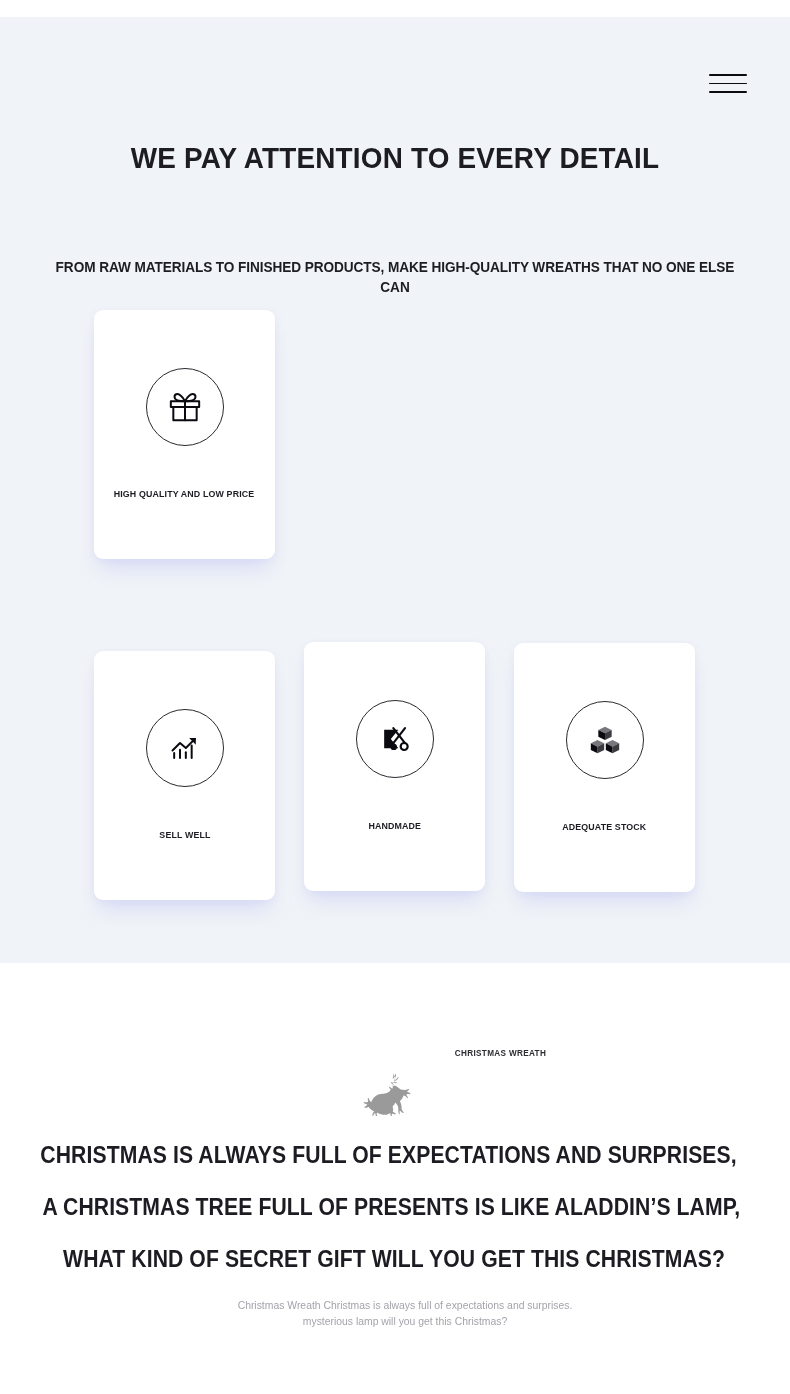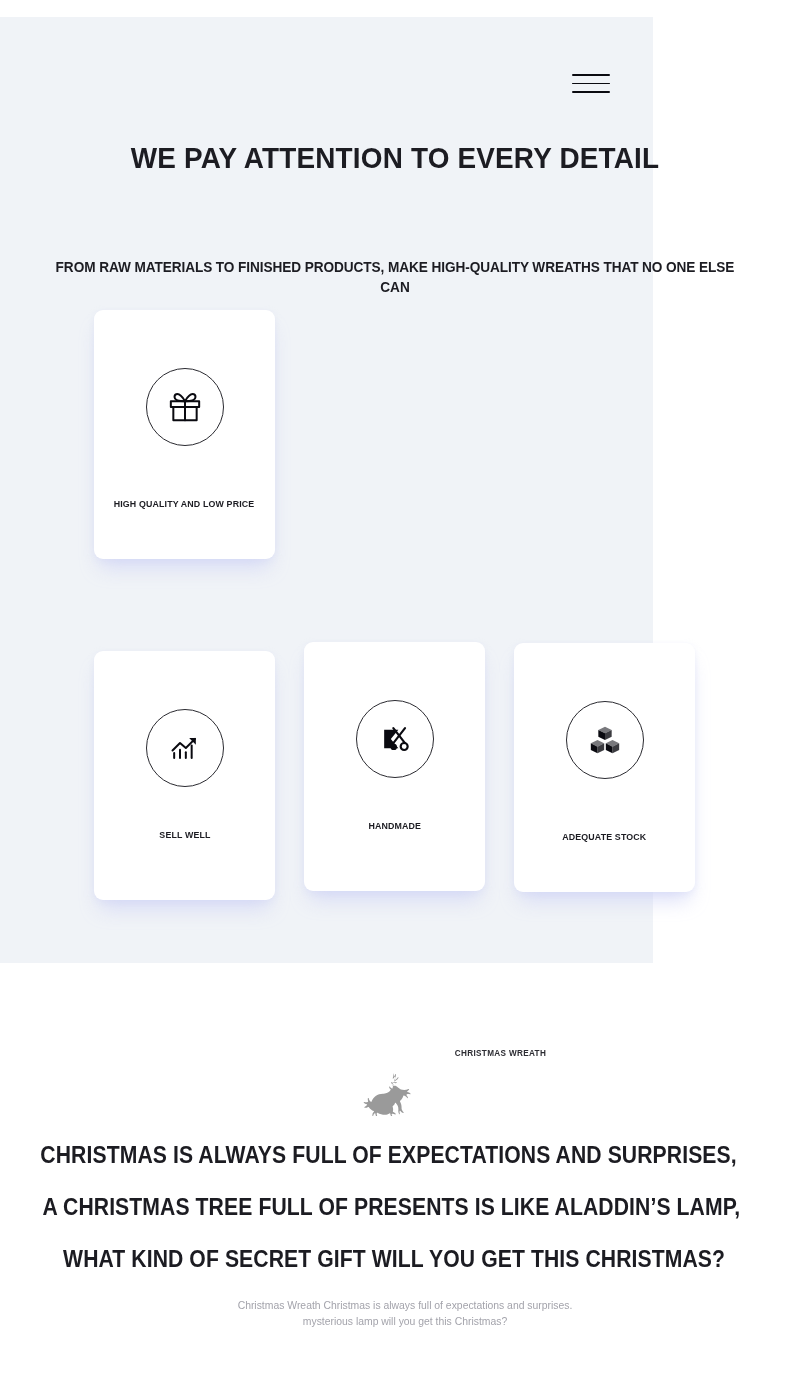--- a/index.html
+++ b/index.html
@@ -17,21 +17,21 @@
     width: 790px;
     height: 1394px;
     background: #ffffff;
   }
 
   
   .features-section {
     position: absolute;
     left: 0;
     top: 17px;
-    width: 653px;
+    width: 790px;
     height: 946px;
     background: #f0f3f7;
   }
 
   
   .hamburger {
     position: absolute;
     right: 43px;
     top: 57px;
     width: 38px;
@@ -100,21 +100,21 @@
     background: #ffffff;
     border-radius: 9px;
     box-shadow: 0 14px 20px -6px rgba(205, 210, 245, 0.75),
                 0 2px 6px rgba(210, 215, 240, 0.35);
     display: flex;
     flex-direction: column;
     align-items: center;
   }
   .feature-card.shift-a { transform: translateY(0px); }
   .feature-card.shift-b { transform: translateY(9px); }
-  .feature-card.shift-c { transform: translateY(1px); gap: 10px; }
+  .feature-card.shift-c { transform: translateY(1px); }
 
   .icon-circle {
     margin-top: 58px;
     width: 78px;
     height: 78px;
     border-radius: 50%;
     border: 1px solid #2a2a30;
     display: flex;
     align-items: center;
     justify-content: center;

